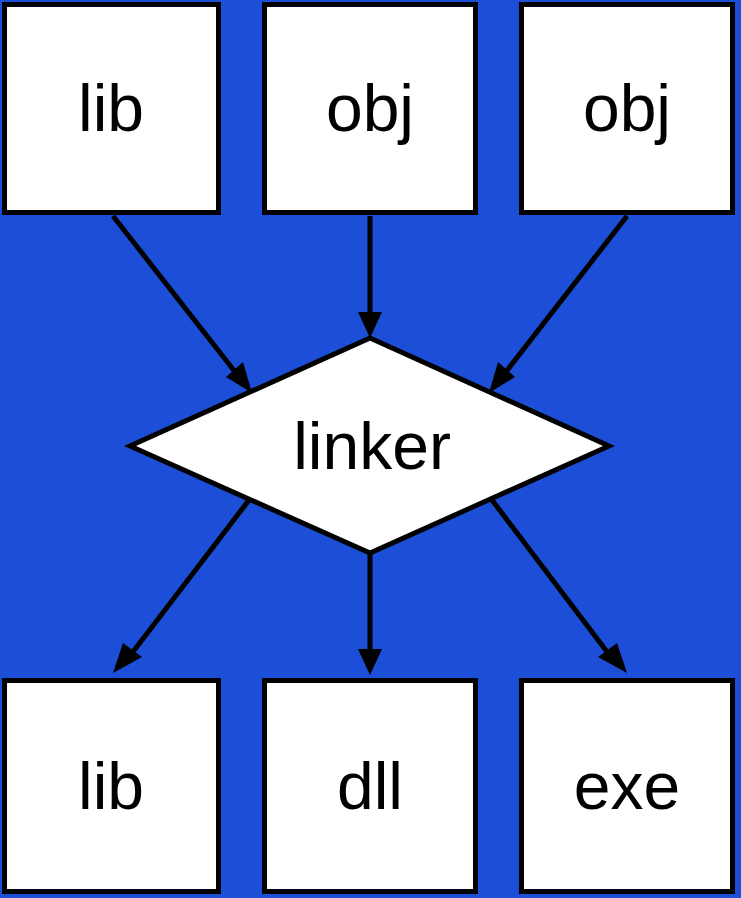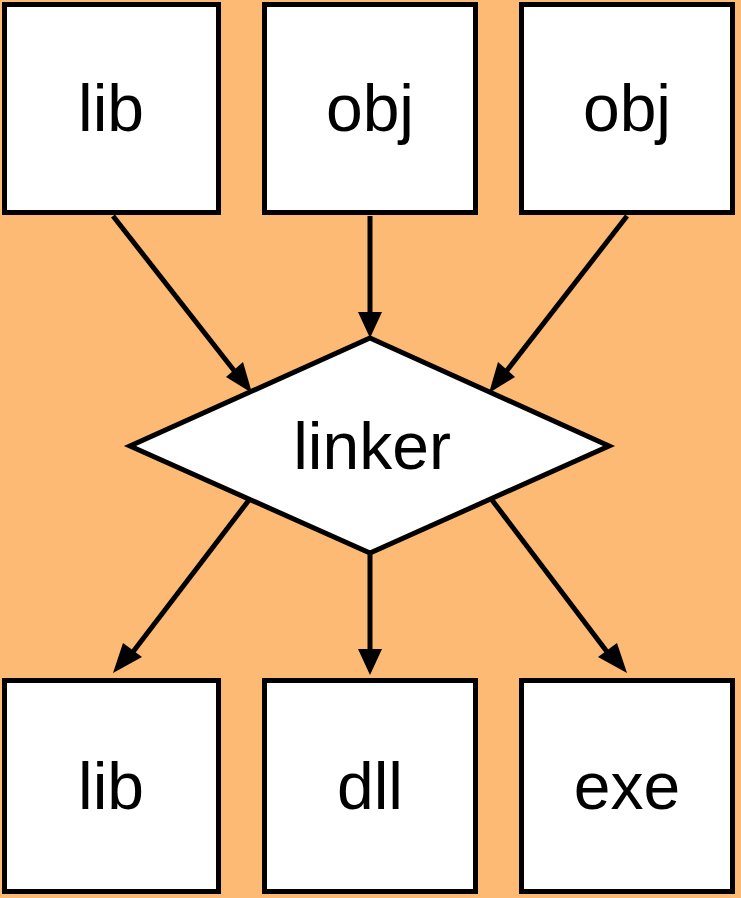--- a/index.html
+++ b/index.html
@@ -10,21 +10,21 @@
   body {
     width: 741px;
     height: 898px;
     overflow: hidden;
     font-family: "Liberation Sans", sans-serif;
   }
   #diagram-root {
     position: relative;
     width: 741px;
     height: 898px;
-    background: #fdba74;
+    background: #1d4ed8;
   }
   svg#flow {
     display: block;
     width: 741px;
     height: 898px;
   }
   .node-shape {
     fill: #ffffff;
     stroke: #000000;
     stroke-width: 5;

